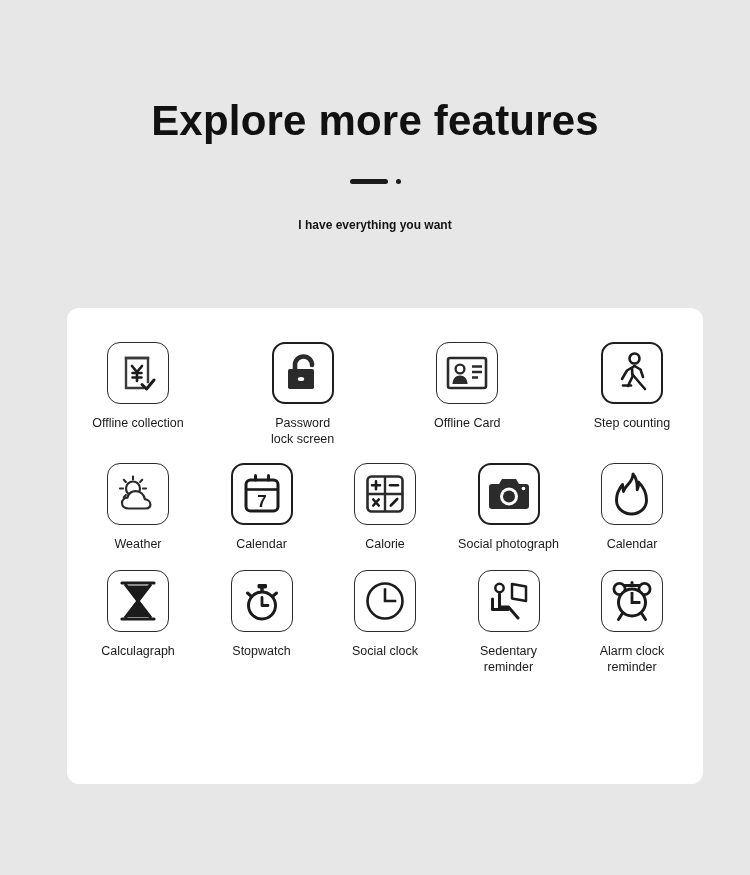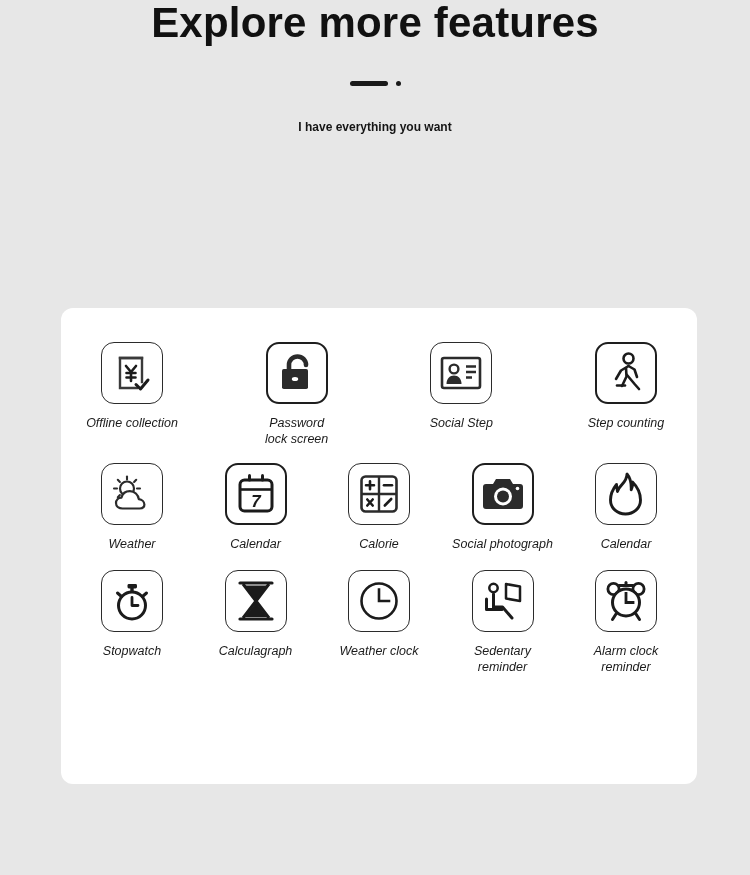--- a/index.html
+++ b/index.html
@@ -17,20 +17,21 @@
 
   .page {
     position: relative;
     width: 750px;
     height: 875px;
     box-sizing: border-box;
   }
 
   
   .header {
+    padding-top: 98px;
     text-align: center;
   }
   .title {
     font-size: 42px;
     font-weight: bold;
     color: #111111;
     letter-spacing: 0.2px;
     line-height: 1.1;
     margin: 0;
   }
@@ -60,28 +61,27 @@
     margin: 0;
     margin-top: 32px;
     font-size: 12px;
     font-weight: bold;
     color: #151515;
   }
 
   
   .card {
     position: absolute;
-    left: 61px;
+    left: 67px;
     top: 308px;
     width: 636px;
     height: 476px;
     background: #ffffff;
     border-radius: 12px;
     box-sizing: border-box;
-    font-style: italic;
   }
 
   .grid {
     padding: 34px 14px 0 14px;
     box-sizing: border-box;
   }
   .row {
     display: flex;
     justify-content: space-between;
     align-items: flex-start;
@@ -167,21 +167,21 @@
 
         <div class="cell">
           <div class="icon-frame thin">
             <svg width="42" height="34" viewBox="0 0 42 34" fill="none">
               <rect x="2" y="2" width="38" height="30" rx="2" stroke="#2b2b2b" stroke-width="2.6"></rect>
               <circle cx="14" cy="13" r="4.4" stroke="#2b2b2b" stroke-width="2.4" fill="none"></circle>
               <path d="M6.5 28 C6.5 22.6 9.8 19.5 14 19.5 C18.2 19.5 21.5 22.6 21.5 28 Z" fill="#2b2b2b"></path>
               <path d="M26 10.5 H36 M26 16 H36 M26 21.5 H32" stroke="#2b2b2b" stroke-width="2.6" stroke-linecap="butt"></path>
             </svg>
           </div>
-          <div class="label">Social Step</div>
+          <div class="label">Offline Card</div>
         </div>
 
 
         <div class="cell">
           <div class="icon-frame">
             <svg width="40" height="44" viewBox="0 0 40 44" fill="none">
               <circle cx="22.5" cy="7.5" r="5" stroke="#1b1b1b" stroke-width="2.6" fill="none"></circle>
               <path d="M22.5 15 L15 19.5 L10 28" stroke="#1b1b1b" stroke-width="2.6" stroke-linecap="round" stroke-linejoin="round" fill="none"></path>
               <path d="M22.5 15 L28.5 18.5 L31 26" stroke="#1b1b1b" stroke-width="2.6" stroke-linecap="round" stroke-linejoin="round" fill="none"></path>
               <path d="M20 17 L20.5 25.5 L16 35" stroke="#1b1b1b" stroke-width="2.6" stroke-linecap="round" stroke-linejoin="round" fill="none"></path>
@@ -259,55 +259,55 @@
             </svg>
           </div>
           <div class="label">Calendar</div>
         </div>
       </div>
 
       <div class="row r3">
 
         <div class="cell">
           <div class="icon-frame thin">
-            <svg width="42" height="44" viewBox="0 0 42 44" fill="none">
-              <circle cx="21" cy="26.5" r="13.5" stroke="#1b1b1b" stroke-width="3" fill="none"></circle>
-              <path d="M21 18.5 V26.5 H27" stroke="#1b1b1b" stroke-width="2.8" stroke-linecap="round" stroke-linejoin="round" fill="none"></path>
-              <rect x="16.5" y="5" width="9.5" height="4.5" rx="1.4" fill="#1b1b1b"></rect>
-              <path d="M21 9 V13.5" stroke="#1b1b1b" stroke-width="3.4"></path>
-              <path d="M6.5 14 L10.5 17.5" stroke="#1b1b1b" stroke-width="3" stroke-linecap="round"></path>
-              <path d="M35.5 14 L31.5 17.5" stroke="#1b1b1b" stroke-width="3" stroke-linecap="round"></path>
-            </svg>
-          </div>
-          <div class="label">Stopwatch</div>
-        </div>
-
-        <div class="cell">
-          <div class="icon-frame thin">
             <svg width="40" height="42" viewBox="0 0 40 42" fill="none">
               <path d="M4 3 H36" stroke="#1b1b1b" stroke-width="3.2" stroke-linecap="round"></path>
               <path d="M4 39 H36" stroke="#1b1b1b" stroke-width="3.2" stroke-linecap="round"></path>
               <path d="M7 4 L20 21 L7 38" stroke="#1b1b1b" stroke-width="3" fill="none" stroke-linejoin="round"></path>
               <path d="M33 4 L20 21 L33 38" stroke="#1b1b1b" stroke-width="3" fill="none" stroke-linejoin="round"></path>
               <path d="M8.5 5.5 H31.5 L20 20 Z" fill="#1b1b1b"></path>
               <path d="M20 22.5 L31 37 H9 Z" fill="#1b1b1b"></path>
               <path d="M20 14 V28" stroke="#1b1b1b" stroke-width="1.6"></path>
             </svg>
           </div>
           <div class="label">Calculagraph</div>
         </div>
 
         <div class="cell">
           <div class="icon-frame thin">
+            <svg width="42" height="44" viewBox="0 0 42 44" fill="none">
+              <circle cx="21" cy="26.5" r="13.5" stroke="#1b1b1b" stroke-width="3" fill="none"></circle>
+              <path d="M21 18.5 V26.5 H27" stroke="#1b1b1b" stroke-width="2.8" stroke-linecap="round" stroke-linejoin="round" fill="none"></path>
+              <rect x="16.5" y="5" width="9.5" height="4.5" rx="1.4" fill="#1b1b1b"></rect>
+              <path d="M21 9 V13.5" stroke="#1b1b1b" stroke-width="3.4"></path>
+              <path d="M6.5 14 L10.5 17.5" stroke="#1b1b1b" stroke-width="3" stroke-linecap="round"></path>
+              <path d="M35.5 14 L31.5 17.5" stroke="#1b1b1b" stroke-width="3" stroke-linecap="round"></path>
+            </svg>
+          </div>
+          <div class="label">Stopwatch</div>
+        </div>
+
+        <div class="cell">
+          <div class="icon-frame thin">
             <svg width="42" height="42" viewBox="0 0 42 42" fill="none">
               <circle cx="21" cy="21" r="17.5" stroke="#1b1b1b" stroke-width="2.6" fill="none"></circle>
               <path d="M21 9.5 V21 H31" stroke="#1b1b1b" stroke-width="2.6" stroke-linecap="square" stroke-linejoin="miter" fill="none"></path>
             </svg>
           </div>
-          <div class="label">Weather clock</div>
+          <div class="label">Social clock</div>
         </div>
 
         <div class="cell">
           <div class="icon-frame thin">
             <svg width="42" height="40" viewBox="0 0 42 40" fill="none">
               <circle cx="11.5" cy="7" r="4.2" stroke="#1b1b1b" stroke-width="2.5" fill="none"></circle>
               <path d="M24 3 L38 5.5 V20 L24 17.5 Z" stroke="#1b1b1b" stroke-width="2.5" stroke-linejoin="round" fill="none"></path>
               <path d="M11.5 13 V26.5" stroke="#1b1b1b" stroke-width="3" stroke-linecap="round"></path>
               <path d="M4.5 18 V28.5 H20" stroke="#1b1b1b" stroke-width="3" stroke-linecap="round" stroke-linejoin="round" fill="none"></path>
               <path d="M11.5 26 H20.5 L30 37" stroke="#1b1b1b" stroke-width="3" stroke-linecap="round" stroke-linejoin="round" fill="none"></path>

